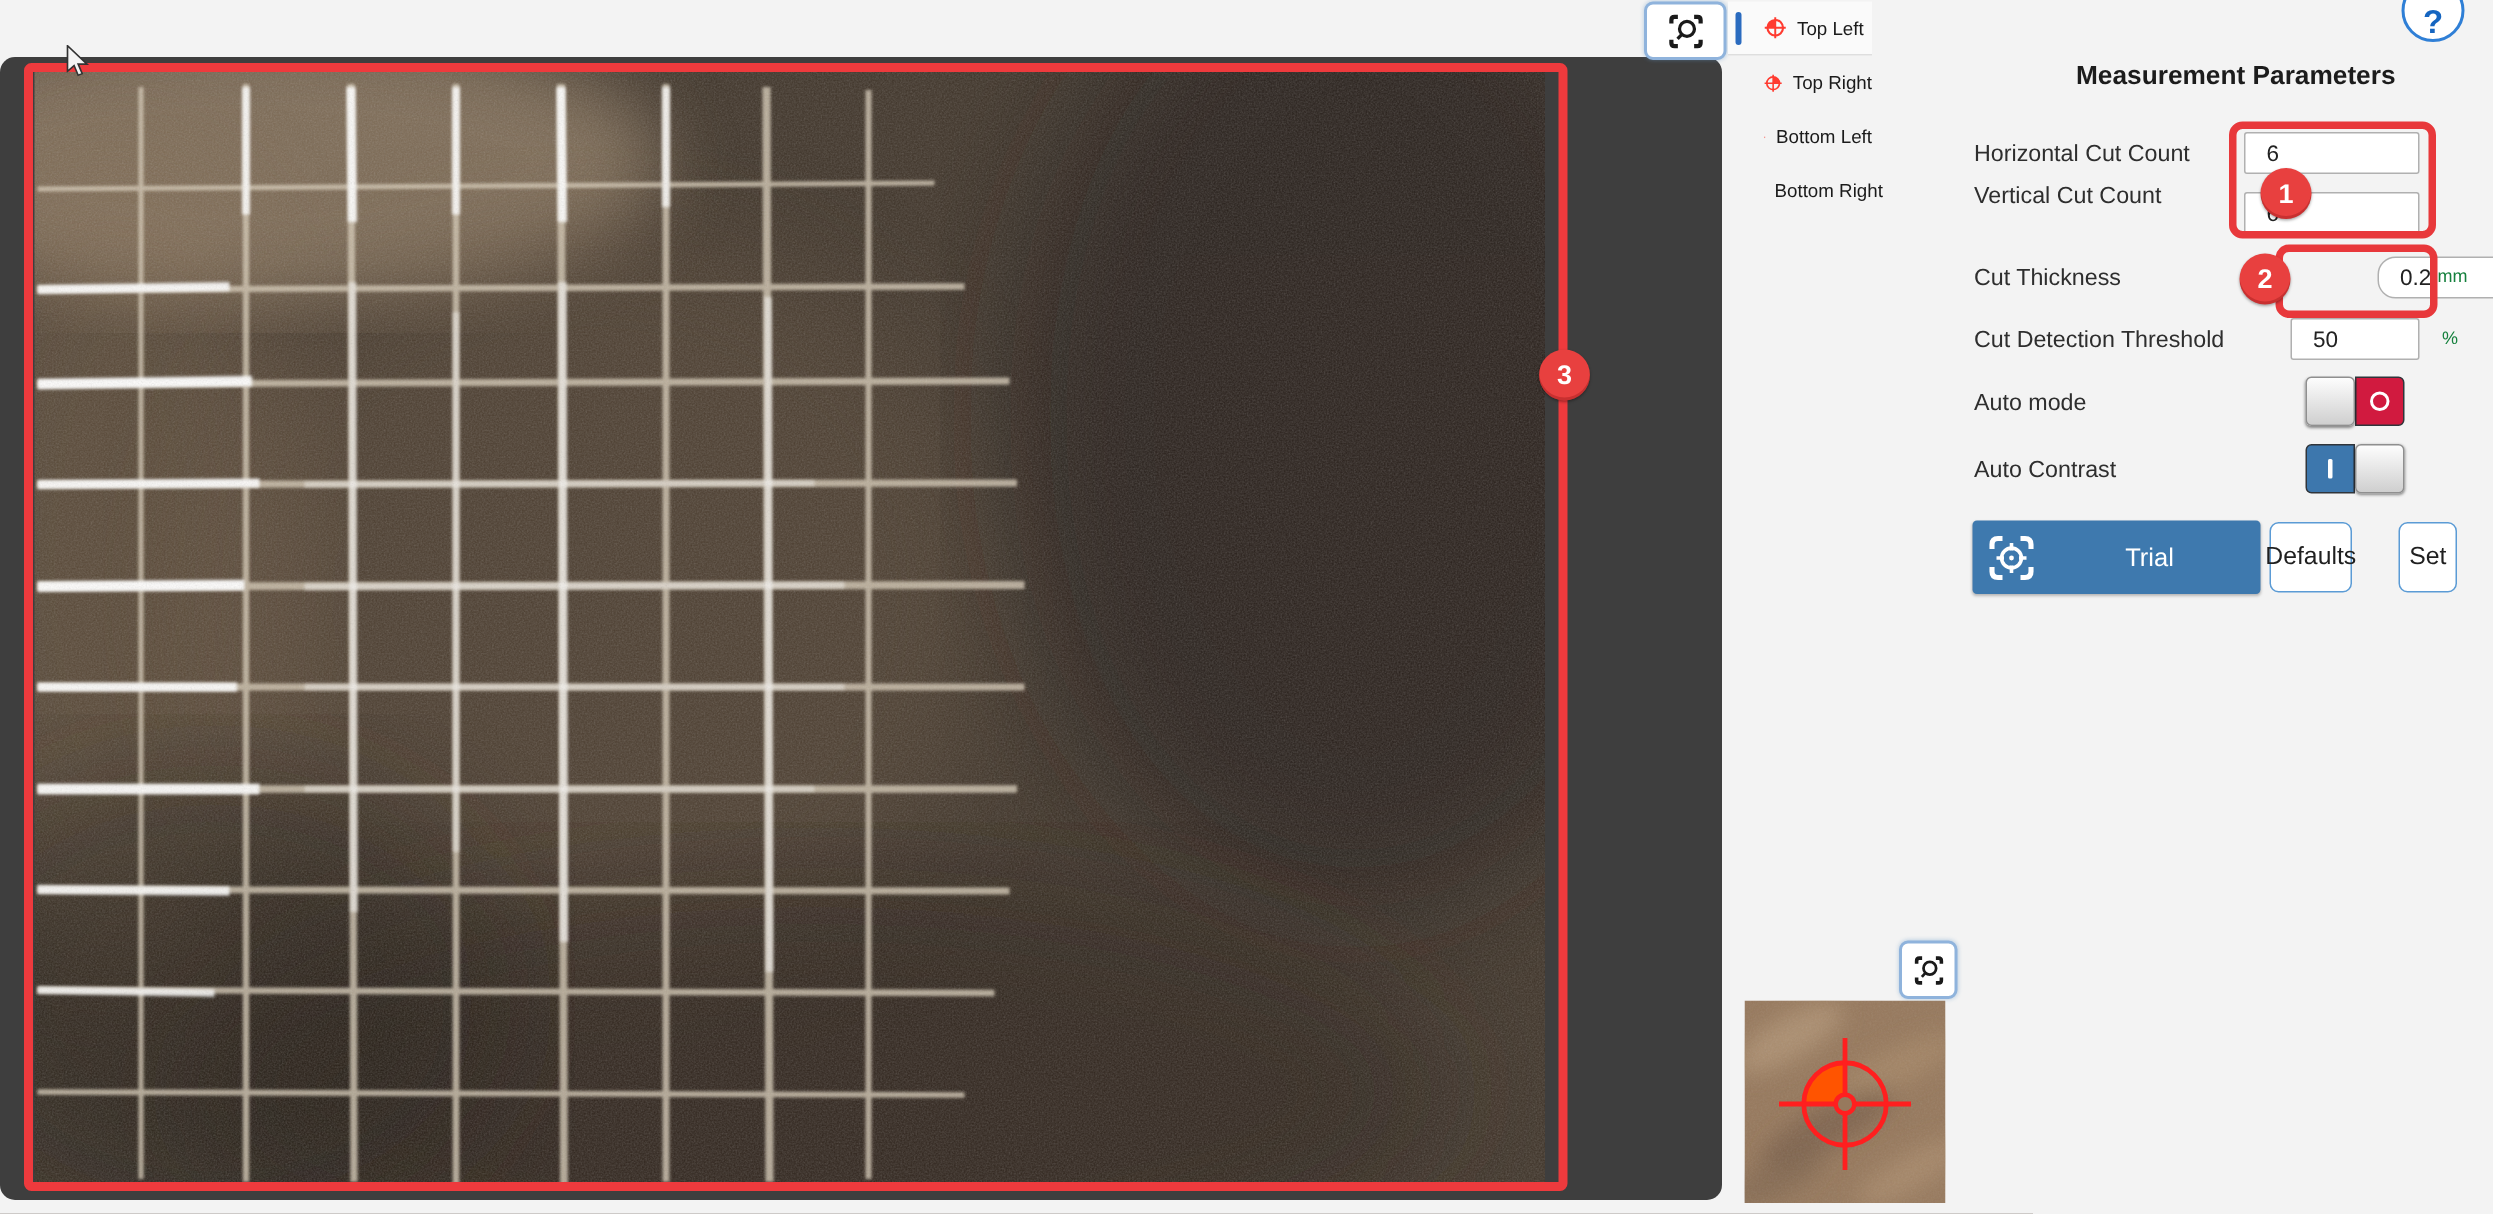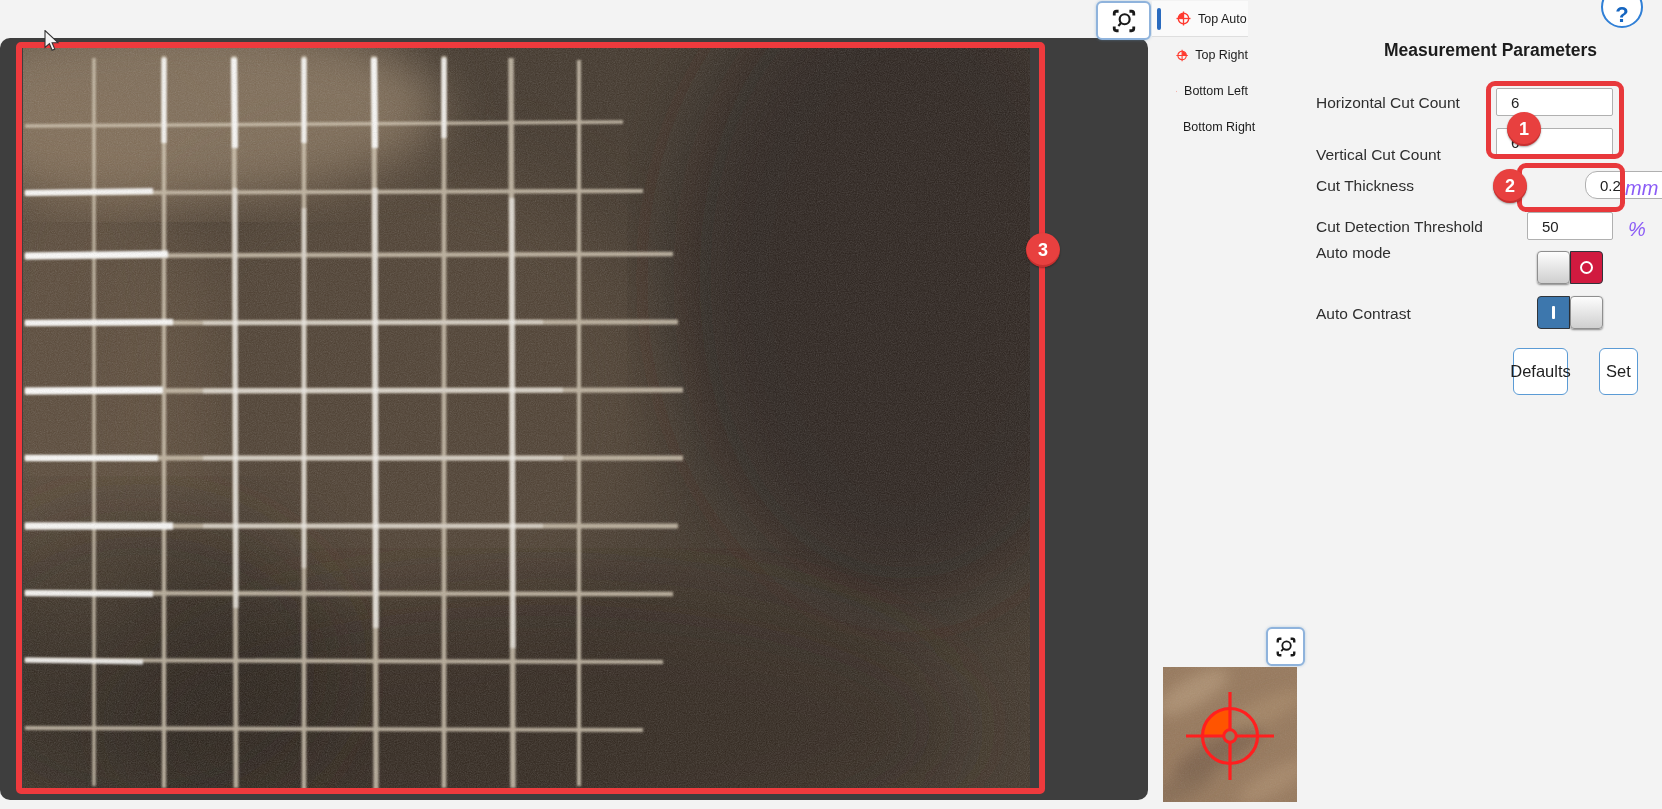--- a/index.html
+++ b/index.html
@@ -28,21 +28,21 @@
   
   .mag-btn{background:#fff;border:2px solid #8fb3dc;border-radius:6px;display:flex;
            align-items:center;justify-content:center;box-shadow:0 0 3px rgba(100,150,200,.45);}
 
   
   #panel-title{left:1384px;top:40px;font-size:17.5px;font-weight:bold;color:#1c1c1c;}
   .param-label{position:absolute;left:1316px;font-size:15.5px;color:#2e2e2e;white-space:nowrap;text-align:center;}
   .param-input{position:absolute;height:28px;border:1px solid #b0b0b0;border-radius:2px;background:#fff;
                font-size:15px;color:#222;padding:0 0 0 14px;box-sizing:border-box;
                font-family:"Liberation Sans",sans-serif;outline:none;}
-  .unit{position:absolute;font-size:20px;color:#8b5cf6;font-style:italic;}
+  .unit{position:absolute;font-size:12px;color:#15803d;}
 
   
   .toggle{position:absolute;width:66px;height:33px;display:flex;border-radius:4px;}
   .tg-knob{width:33px;height:33px;background:linear-gradient(#fdfdfd,#cfcfcf);border:1px solid #8f8f8f;
            border-radius:4px;box-sizing:border-box;box-shadow:0 1px 2px rgba(0,0,0,.45);z-index:2;}
   .tg-on{width:33px;height:33px;background:#3d77ad;border:1px solid #30353b;border-radius:4px 0 0 4px;
          box-sizing:border-box;display:flex;align-items:center;justify-content:center;}
   .tg-off{width:33px;height:33px;background:#d11a3f;border:1px solid #30353b;border-radius:0 4px 4px 0;
           box-sizing:border-box;display:flex;align-items:center;justify-content:center;}
   .glyph-i{width:3px;height:13px;background:#fff;border-radius:1px;}
@@ -170,21 +170,21 @@
 
   <div class="abs" id="corner-list">
     <div class="corner-row selected" style="top:1px;">
       <span class="sel-bar"></span>
       <svg width="15" height="15" viewBox="0 0 15 15">
         <circle cx="7.5" cy="7.5" r="5.2" fill="none" stroke="#ff3b30" stroke-width="1.4"></circle>
         <line x1="7.5" y1="0.5" x2="7.5" y2="14.5" stroke="#ff3b30" stroke-width="1.3"></line>
         <line x1="0.5" y1="7.5" x2="14.5" y2="7.5" stroke="#ff3b30" stroke-width="1.3"></line>
         <path d="M7.5 7.5 L2.3 7.5 A5.2 5.2 0 0 1 7.5 2.3 Z" fill="#ff3b30"></path>
       </svg>
-      <span>Top Auto</span>
+      <span>Top Left</span>
     </div>
     <div class="corner-row" style="top:37px;">
       <svg width="15" height="15" viewBox="0 0 15 15">
         <circle cx="7.5" cy="7.5" r="5.2" fill="none" stroke="#ff3b30" stroke-width="1.4"></circle>
         <line x1="7.5" y1="0.5" x2="7.5" y2="14.5" stroke="#ff3b30" stroke-width="1.3"></line>
         <line x1="0.5" y1="7.5" x2="14.5" y2="7.5" stroke="#ff3b30" stroke-width="1.3"></line>
         <path d="M7.5 7.5 L7.5 2.3 A5.2 5.2 0 0 1 12.7 7.5 Z" fill="#ff3b30"></path>
       </svg>
       <span>Top Right</span>
     </div>
@@ -208,24 +208,24 @@
     </div>
   </div>
 
   <div class="abs" id="help">
     <span>?</span>
   </div>
 
   <div class="abs" id="panel-title">Measurement Parameters</div>
 
   <div class="param-label" style="top:94px;">Horizontal Cut Count</div>
-  <div class="param-label" style="top:146px;">Vertical Cut Count</div>
+  <div class="param-label" style="top:122px;">Vertical Cut Count</div>
   <div class="param-label" style="top:177px;">Cut Thickness</div>
   <div class="param-label" style="top:218px;">Cut Detection Threshold</div>
-  <div class="param-label" style="top:244px;">Auto mode</div>
+  <div class="param-label" style="top:260px;">Auto mode</div>
   <div class="param-label" style="top:305px;">Auto Contrast</div>
 
   <input class="param-input" style="left: 1496px; top: 88px; width: 117px;" value="6">
   <input class="param-input" style="left: 1496px; top: 128px; width: 117px;" value="6">
   <input class="param-input" style="left: 1585px; top: 171px; width: 92px; border-radius: 12px;" value="0.2">
   <input class="param-input" style="left: 1527px; top: 212px; width: 86px;" value="50">
 
   <div class="unit" style="left:1625px;top:177px;">mm</div>
   <div class="unit" style="left:1628px;top:218px;">%</div>
 
@@ -244,20 +244,39 @@
         <div class="glyph-o"></div>
       </div>
   </div>
   <div class="toggle" style="left:1537px;top:296px;">
     <div class="tg-on">
         <div class="glyph-i"></div>
       </div>
     <div class="tg-knob"></div>
   </div>
 
+  <div class="abs" id="trial-btn">
+    <svg width="36" height="36" viewBox="0 0 36 36" style="margin-left:8px;">
+      <g stroke="#fff" stroke-width="3.4" fill="none">
+        <path d="M5 12 V9 Q5 5 9 5 H12"></path>
+          <path d="M24 5 H27 Q31 5 31 9 V12"></path>
+        <path d="M31 24 V27 Q31 31 27 31 H24"></path>
+          <path d="M12 31 H9 Q5 31 5 27 V24"></path>
+      </g>
+      <circle cx="18" cy="18" r="6.6" fill="none" stroke="#fff" stroke-width="2.4"></circle>
+      <g stroke="#fff" stroke-width="2.4">
+        <line x1="18" y1="8" x2="18" y2="13"></line>
+          <line x1="18" y1="23" x2="18" y2="28"></line>
+        <line x1="8" y1="18" x2="13" y2="18"></line>
+          <line x1="23" y1="18" x2="28" y2="18"></line>
+      </g>
+      <circle cx="18" cy="18" r="1.6" fill="#fff"></circle>
+    </svg>
+    <span class="lbl">Trial</span>
+  </div>
   <div class="sec-btn" style="left:1513px;width:55px;">
     <span>Defaults</span>
   </div>
   <div class="sec-btn" style="left:1599px;width:39px;">
     <span>Set</span>
   </div>
 
   <div class="abs mag-btn" style="left:1266px;top:627px;width:35px;height:35px;">
     <svg width="22" height="22" viewBox="0 0 24 24">
       <g stroke="#1a1a1a" stroke-width="2.6" fill="none">

